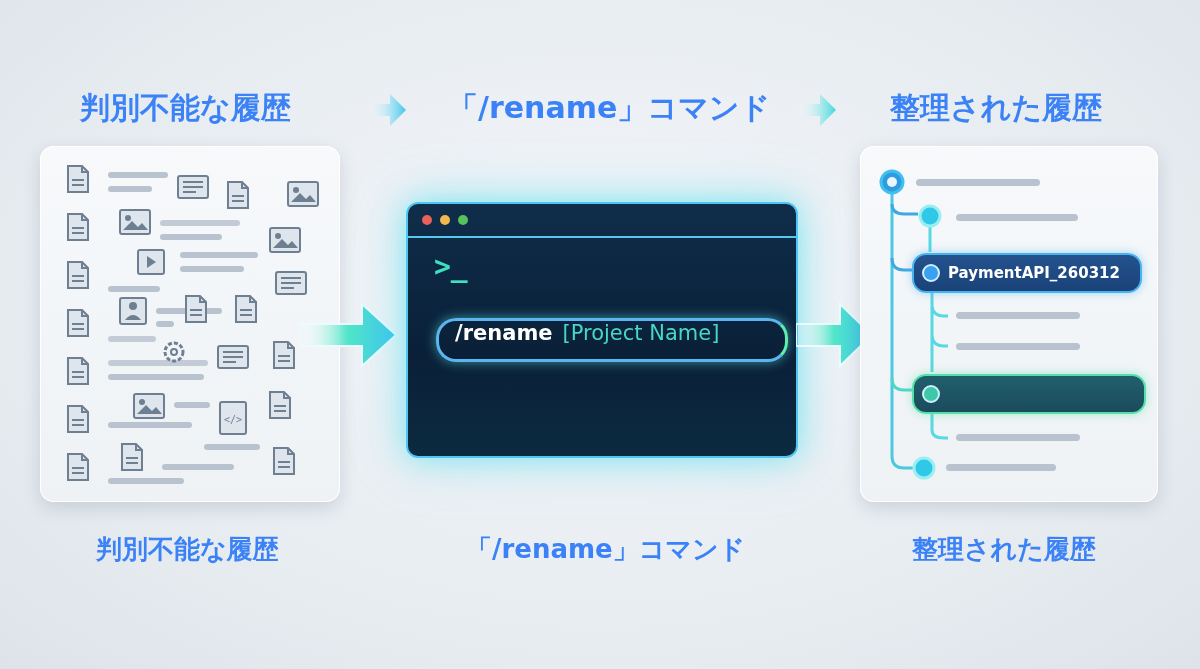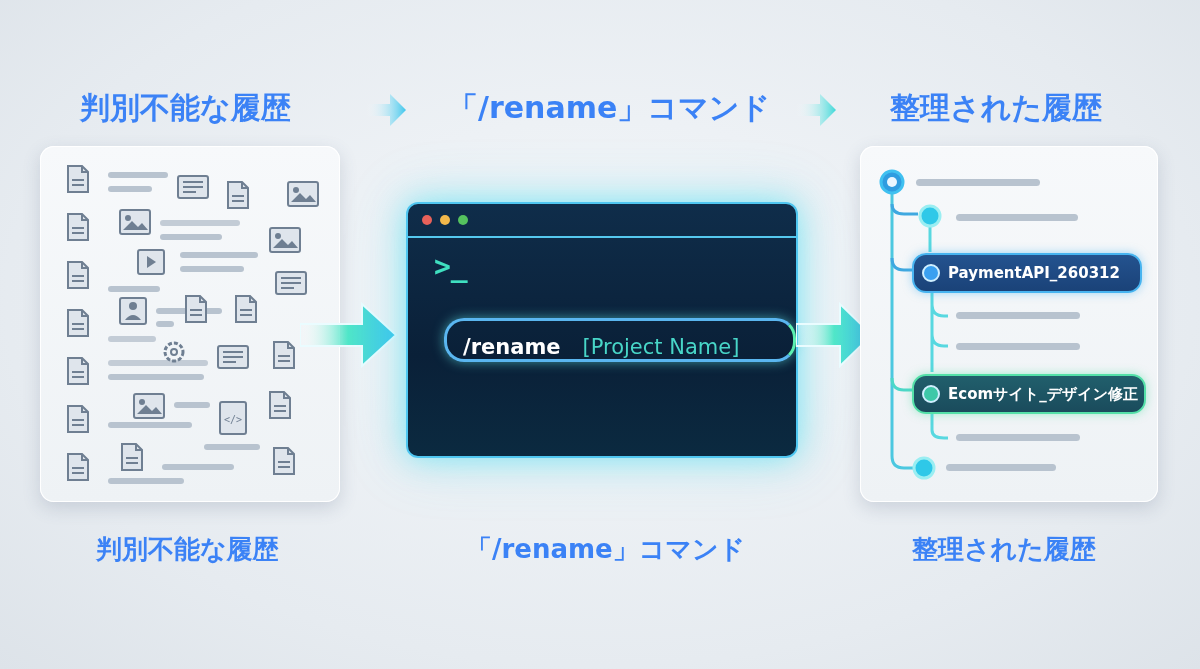--- a/index.html
+++ b/index.html
@@ -13,26 +13,26 @@
   .panel{position:absolute;background:linear-gradient(180deg,#f7f9fb,#eef2f5);
     border-radius:14px;box-shadow:0 6px 18px rgba(60,80,110,0.18),inset 0 0 0 1px #ffffff;}
   #left{left:40px;top:146px;width:300px;height:356px;}
   #right{left:860px;top:146px;width:298px;height:356px;}
   .term{position:absolute;left:406px;top:202px;width:388px;height:252px;border-radius:12px;
     background:linear-gradient(180deg,#0f2d4a 0%,#0a2038 60%,#0b2a40 100%);
     border:2px solid #4fc6f0;box-shadow:0 0 30px rgba(64,220,240,0.55),0 0 60px rgba(64,220,240,0.25);}
   .term-bar{height:32px;border-bottom:2px solid #55c8ee;position:relative;}
   .dot{position:absolute;top:11px;width:10px;height:10px;border-radius:50%;}
   .prompt{position:absolute;left:26px;top:46px;color:#3fe0c0;font-family:"DejaVu Sans Mono",monospace;font-size:28px;font-weight:bold;}
-  .cmd{position:absolute;left:36px;top:114px;width:330px;height:38px;border-radius:20px;
+  .cmd{position:absolute;left:28px;top:114px;width:330px;height:38px;border-radius:20px;
     border:3px solid #5ab6f0;border-right-color:#5cf0b0;
     box-shadow:0 0 12px rgba(90,220,220,0.6);
-    display:flex;align-items:flex-end;padding-left:16px;font-size:21px;font-weight:bold;}
+    display:flex;align-items:flex-start;padding-left:16px;font-size:21px;font-weight:bold;}
   .cmd .a{color:#ffffff;}
-  .cmd .b{color:#48d6c8;font-weight:normal;margin-left:22px;}
+  .cmd .b{color:#48d6c8;font-weight:normal;margin-left:10px;}
   .arrow{position:absolute;}
   .pill{position:absolute;left:912px;height:36px;border-radius:14px;display:flex;align-items:center;
     color:#fff;font-size:15px;font-weight:bold;padding-left:8px;}
   .pill .pd{width:14px;height:14px;border-radius:50%;margin-right:8px;border:2px solid #cfefff;}
 </style>
 </head>
 <body>
 
 <div class="title top" style="left:80px">判別不能な履歴</div>
 <div class="title top" style="left:448px">「/rename」コマンド</div>
@@ -187,18 +187,17 @@
     <rect x="86" y="318" width="110" height="7" rx="3.5" fill="#b8c3cf"></rect>
   </svg>
 </div>
 
 <div class="pill" style="top:253px;width:218px;background:linear-gradient(180deg,#24538f,#1a4278);border:2px solid #47b4f0;box-shadow:0 0 10px rgba(71,180,240,0.5)">
   <span class="pd" style="background:#3aa0f0"></span>
   <span>PaymentAPI_260312</span>
 </div>
 <div class="pill" style="top:374px;width:222px;background:linear-gradient(180deg,#215f6c,#1a4b5c);border:2px solid #54e0a8;box-shadow:0 0 10px rgba(84,224,168,0.5)">
   <span class="pd" style="background:#3ec8a8"></span>
-  <span>Ecomサイト_デザイン修正</span>
 </div>
 
 <div class="title bot" style="left:96px">判別不能な履歴</div>
 <div class="title bot" style="left:466px">「/rename」コマンド</div>
 <div class="title bot" style="left:912px">整理された履歴</div>
 
 </body></html>

